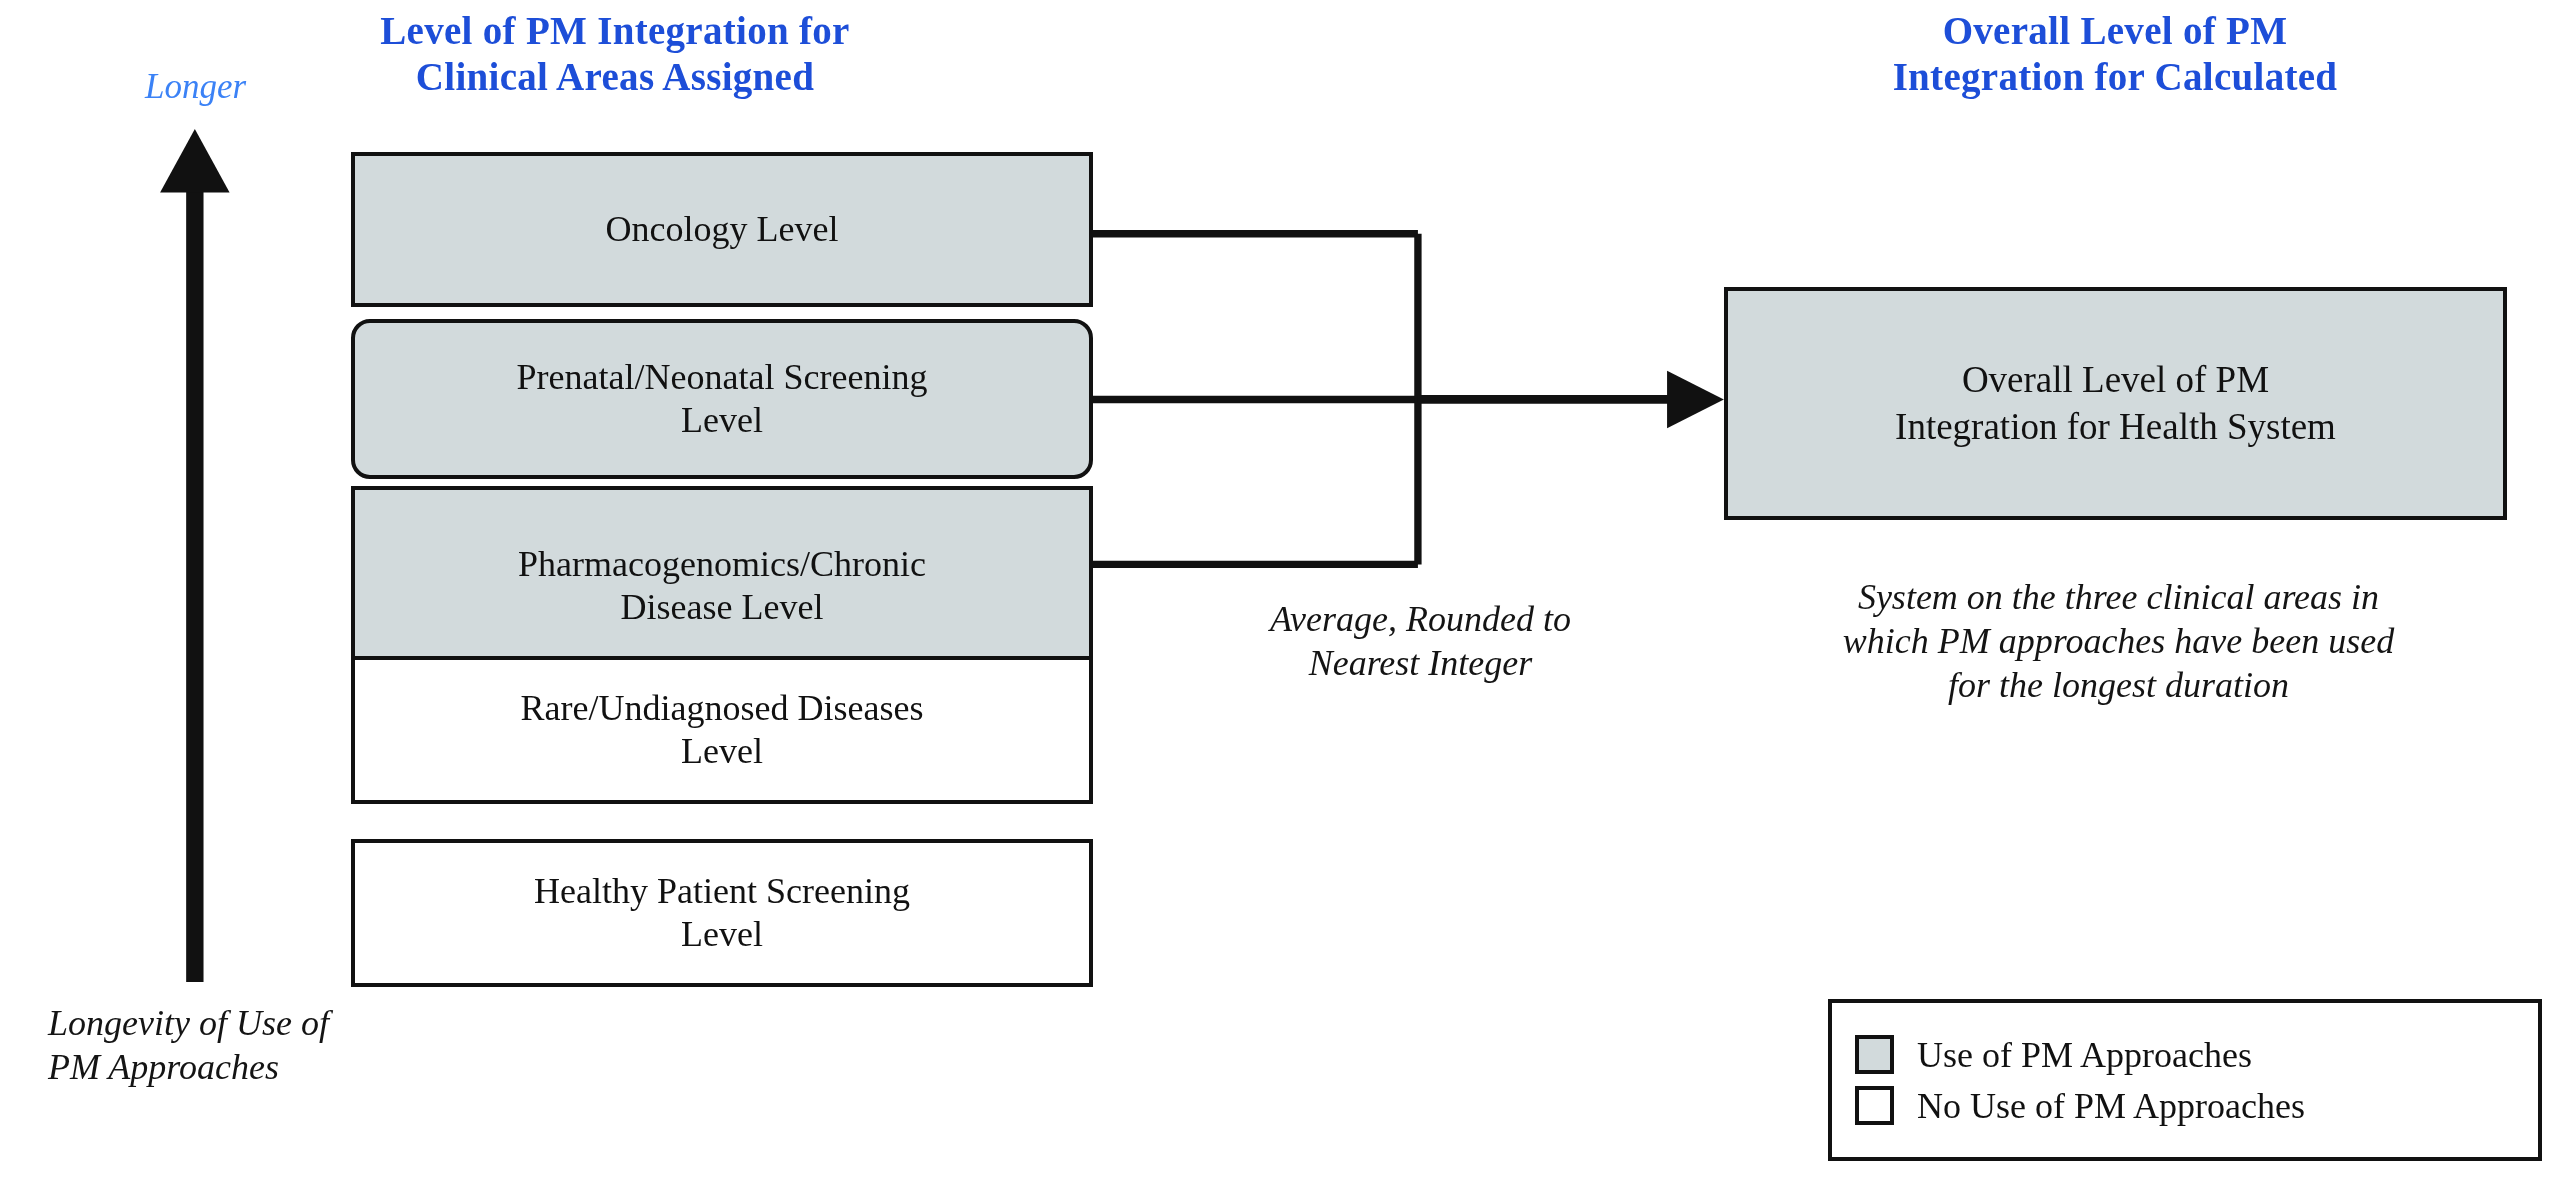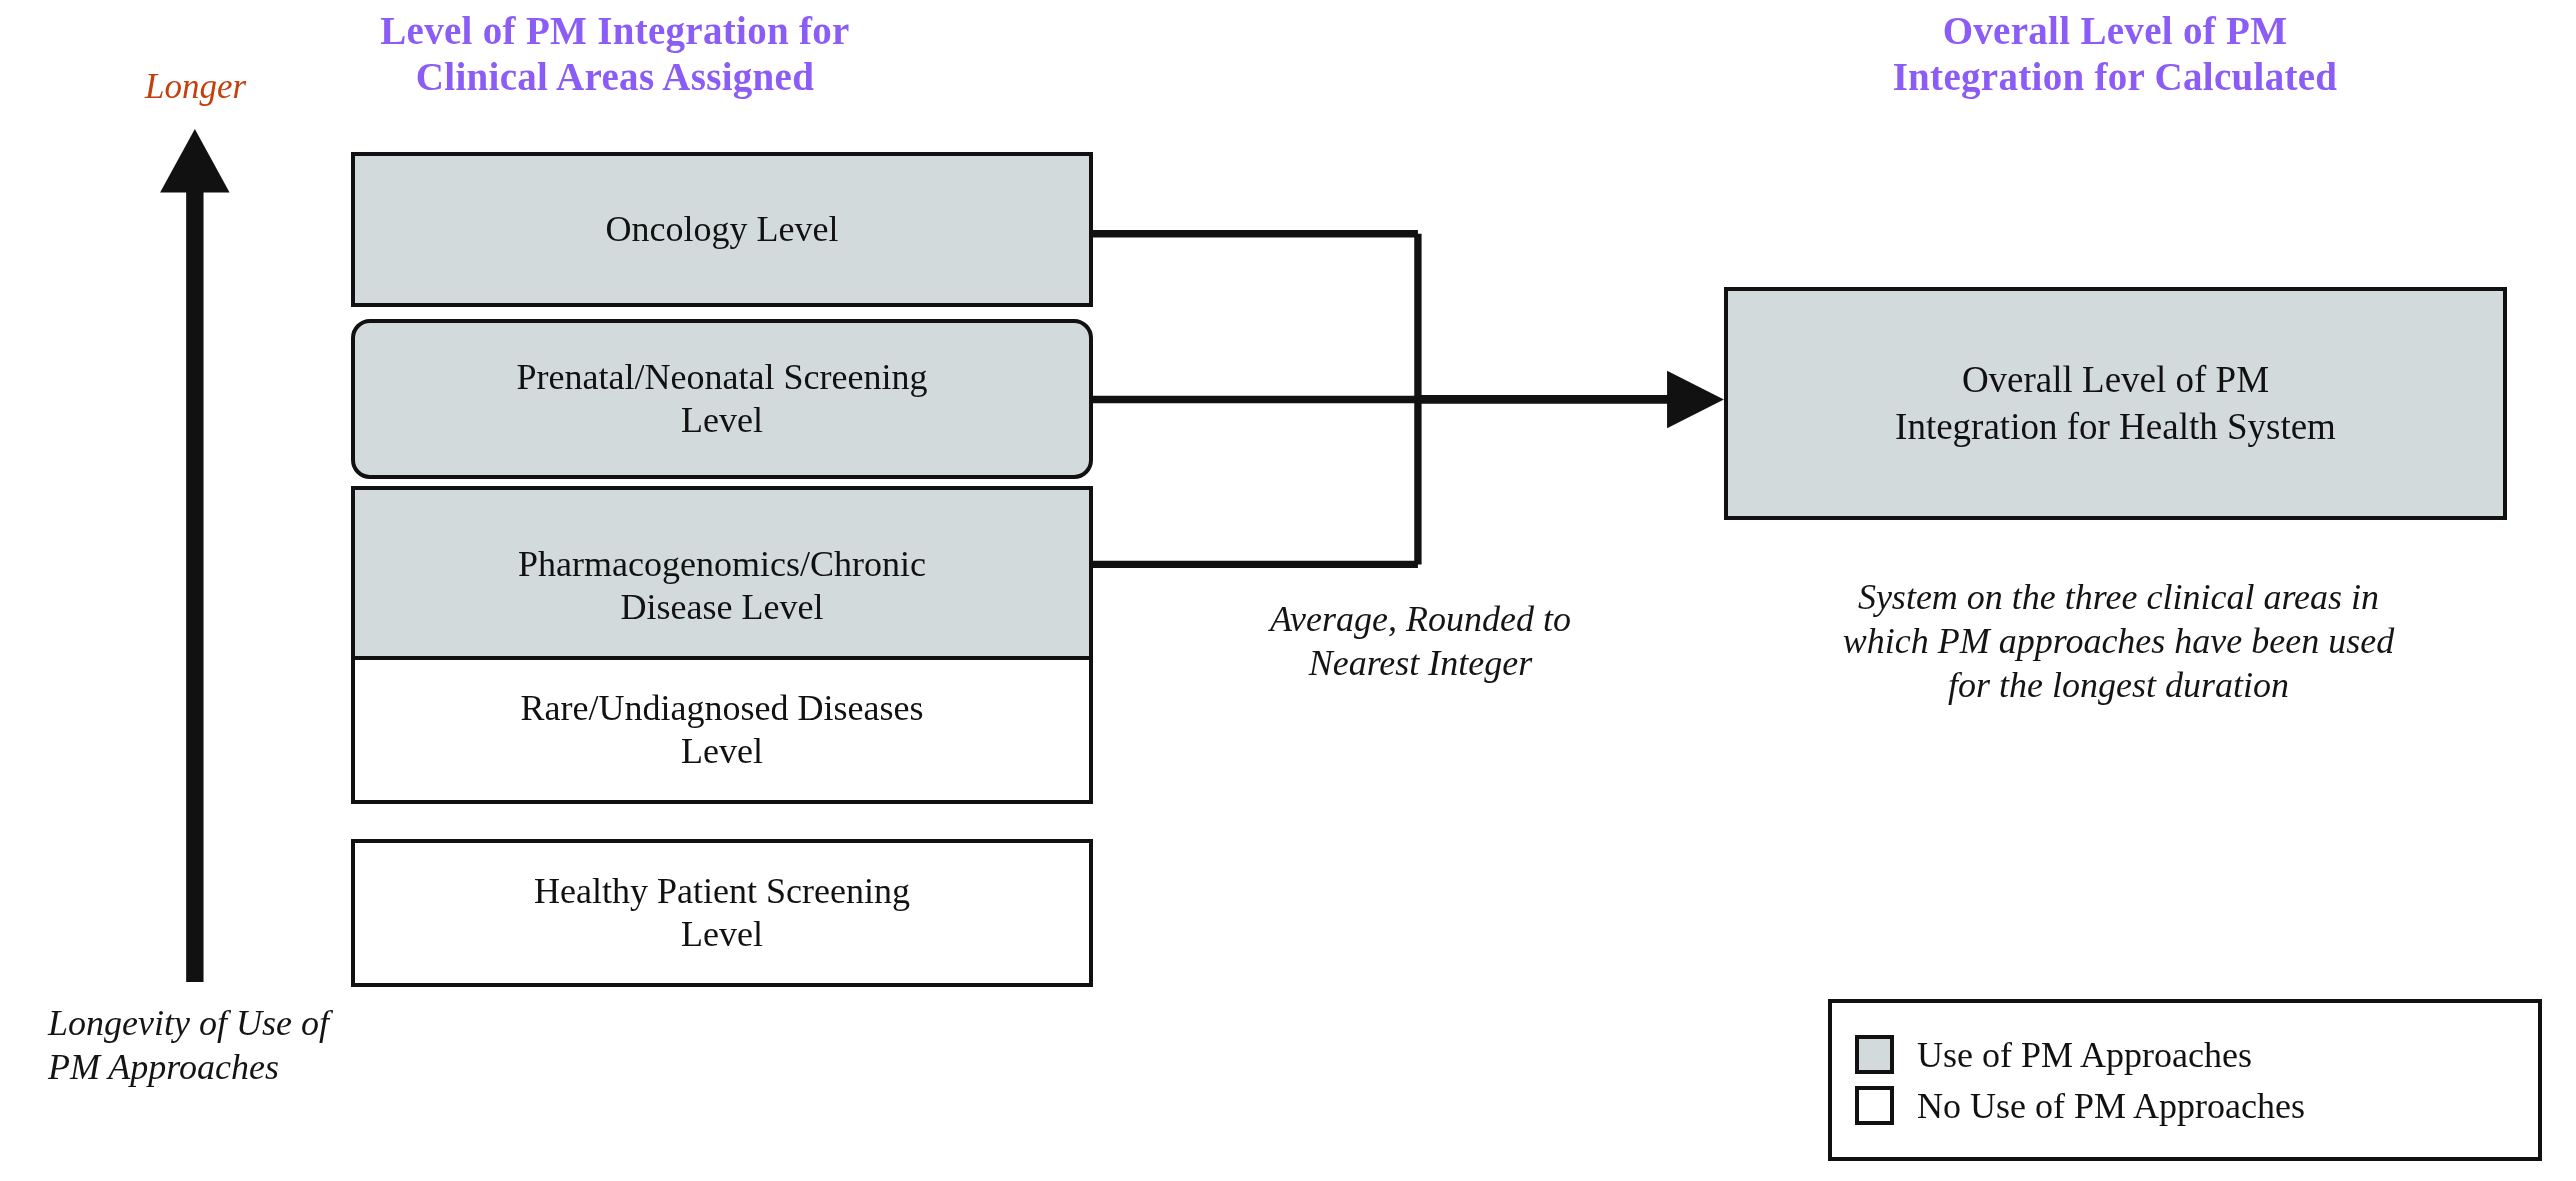--- a/index.html
+++ b/index.html
@@ -20,21 +20,21 @@
   }
 
   
   .col-header {
     position: absolute;
     text-align: center;
     font-weight: bold;
     font-size: 39px;
     line-height: 1.18;
     letter-spacing: 0.3px;
-    color: #8b5cf6;
+    color: #1d4ed8;
   }
 
   
   .level-box {
     position: absolute;
     border: 4.7px solid #111111;
     box-sizing: border-box;
     display: flex;
     align-items: center;
     text-align: center;
@@ -72,21 +72,21 @@
     text-align: center;
     color: #141414;
   }
   .annot.left-align { text-align: left; margin-left: 21px; }
 
   
   .longer-label {
     position: absolute;
     font-style: italic;
     font-size: 35px;
-    color: #c2410c;
+    color: #3b82f6;
     text-align: center;
     white-space: nowrap;
   }
 
   
   .legend {
     position: absolute;
     border: 4.7px solid #111111;
     box-sizing: border-box;
     background: #ffffff;

